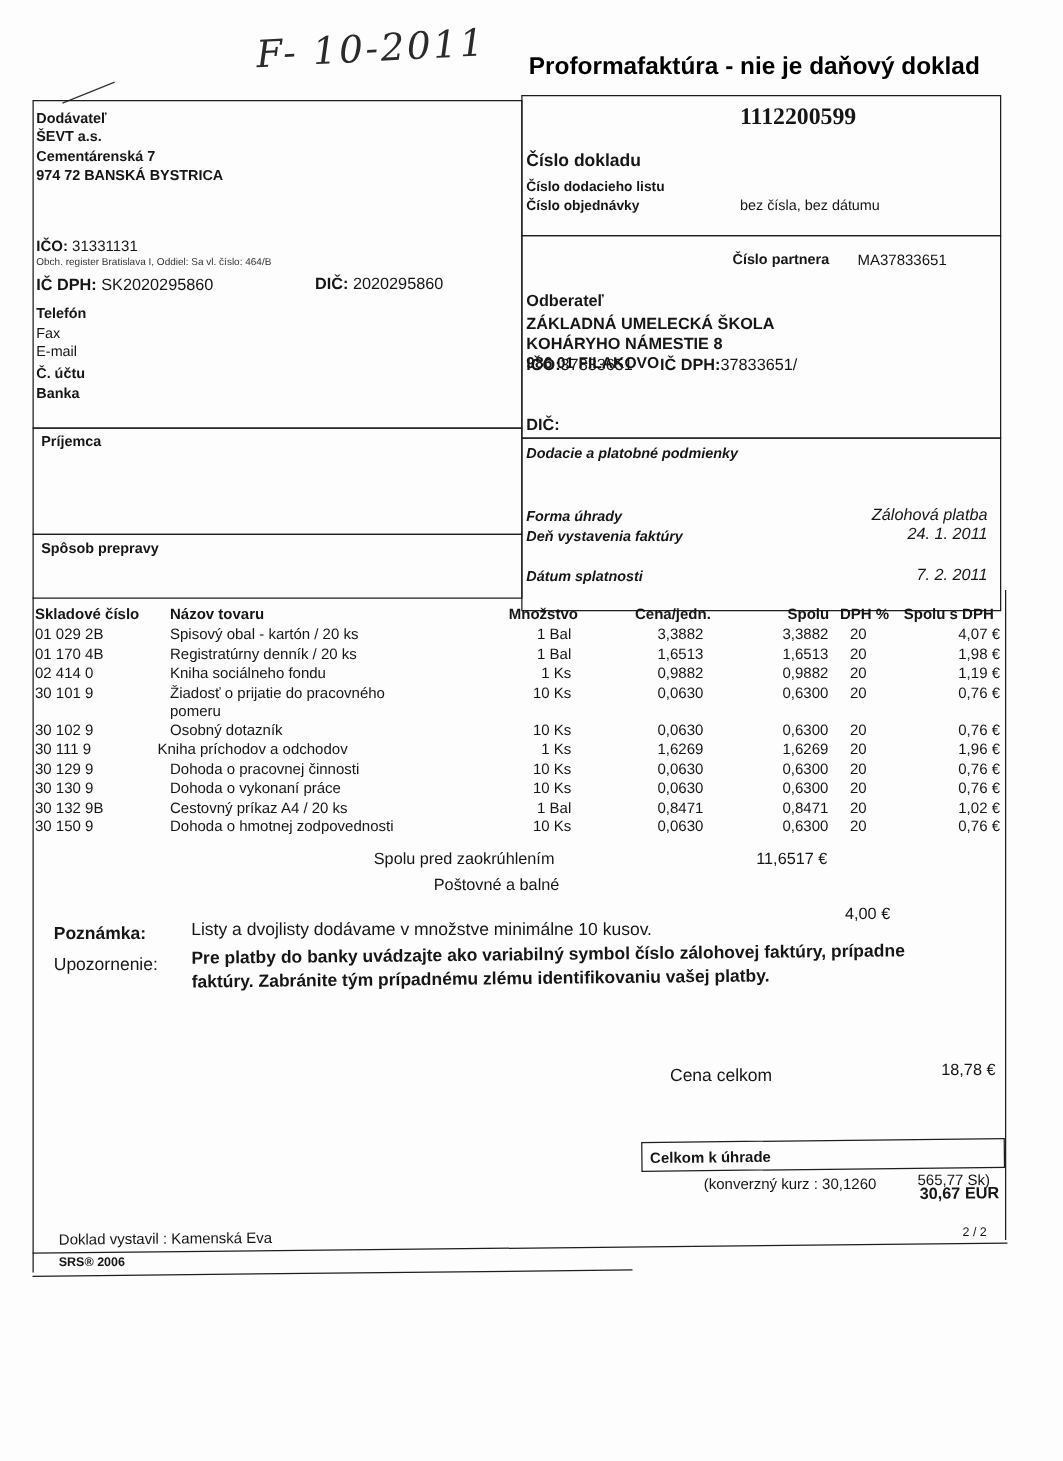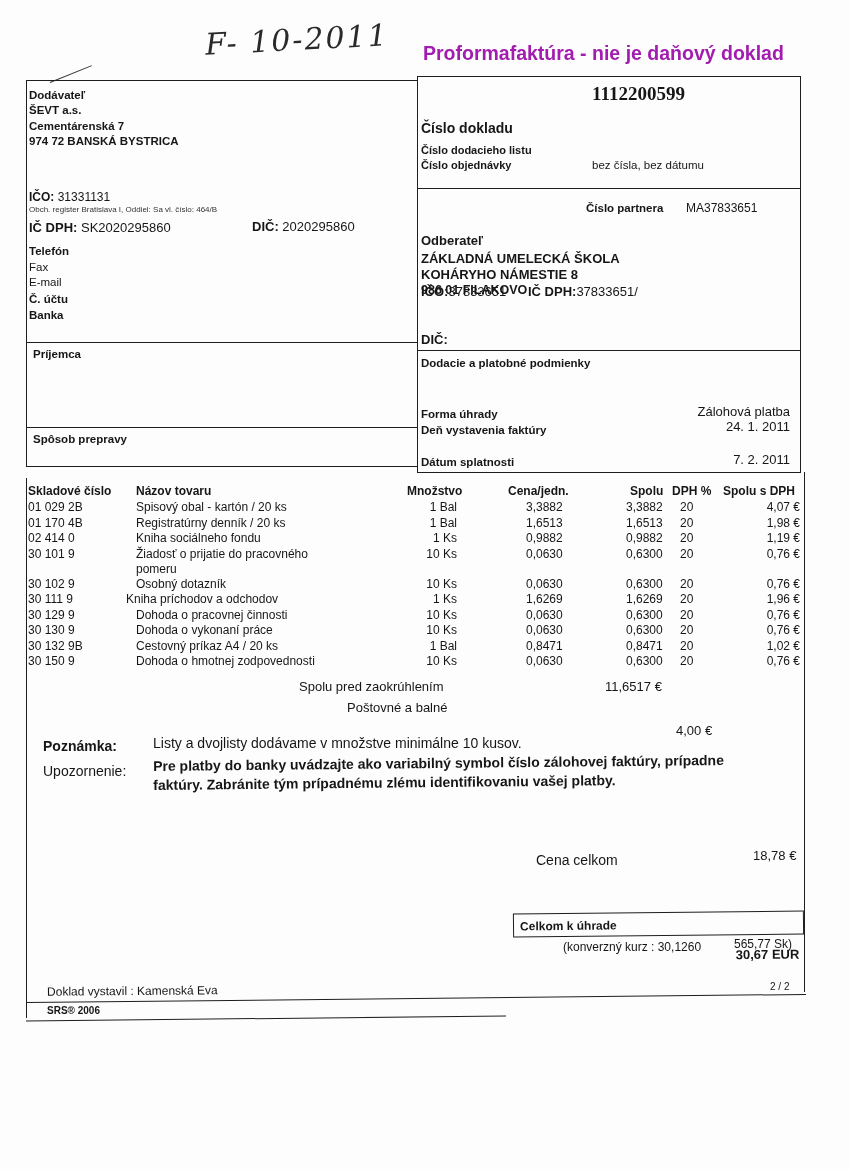--- a/index.html
+++ b/index.html
@@ -5,21 +5,21 @@
   html, body { margin: 0; padding: 0; }
   body {
     width: 850px; height: 1169px; background: #fdfdfd; position: relative; overflow: hidden;
     font-family: "Liberation Sans", sans-serif; color: #161616;
   }
   .abs { position: absolute; }
   .handwritten {
     left: 205px; top: 22px; font-family: "DejaVu Serif", serif; font-style: italic;
     font-size: 30px; color: #2a2a2a; letter-spacing: 2px; transform: rotate(-3deg);
   }
-  .doc-title { left: 423px; top: 42px; font-size: 19.5px; font-weight: bold; color: #a21caf; }
+  .doc-title { left: 423px; top: 42px; font-size: 19.5px; font-weight: bold; color: #000000; }
   .box { position: absolute; border: 1.5px solid #1e1e1e; box-sizing: border-box; }
   .lbl { font-size: 11.5px; font-weight: bold; line-height: 16px; }
   .norm { font-size: 11.5px; line-height: 16px; }
   .small { font-size: 8px; line-height: 12px; color: #333; }
   .b13 { font-size: 13px; font-weight: bold; line-height: 17px; margin-top: 32px; }
   .t13 { font-size: 13px; line-height: 17px; }
   .hline { position: absolute; height: 0; border-top: 1.5px solid #1e1e1e; }
   .vline { position: absolute; width: 0; border-left: 1.5px solid #1e1e1e; }
   .row { position: absolute; left: 0; width: 100%; height: 16px; font-size: 12px; }
   .row span { position: absolute; white-space: nowrap; }
@@ -55,21 +55,21 @@
   <div class="abs lbl" style="left:2px; top:162px;">Telefón</div>
   <div class="abs lbl" style="left:2px; top:178px; font-weight:normal;">Fax</div>
   <div class="abs lbl" style="left:2px; top:193px; font-weight:normal;">E-mail</div>
   <div class="abs lbl" style="left:2px; top:210px;">Č. účtu</div>
   <div class="abs lbl" style="left:2px; top:226px;">Banka</div>
 </div>
 
 <div class="box" style="left:26px; top:342px; width:392px; height:86px;">
   <div class="abs lbl" style="left:6px; top:3px;">Príjemca</div>
 </div>
-<div class="box" style="left:26px; top:427px; width:392px; height:40px;">
+<div class="box" style="left:26px; top:427px; width:392px; height:52px;">
   <div class="abs lbl" style="left:6px; top:3px;">Spôsob prepravy</div>
 </div>
 
 <div class="box" style="left:417px; top:76px; width:384px; height:113px;">
   <div class="abs b13" style="left:3px; top:11px; font-size:14px;">Číslo dokladu</div>
   <div class="abs" style="left:174px; top:6px; font-family:'Liberation Serif', serif; font-weight:bold; font-size:19px;">1112200599</div>
   <div class="abs lbl" style="left:3px; top:65px; font-size:11px;">Číslo dodacieho listu</div>
   <div class="abs lbl" style="left:3px; top:80px; font-size:11px;">Číslo objednávky</div>
   <div class="abs norm" style="left:174px; top:80px;">bez čísla, bez dátumu</div>
 </div>
@@ -83,21 +83,21 @@
   <div class="abs b13" style="left:3px; top:61px; font-size:12.5px;">986 01 FILAKOVO</div>
   <div class="abs t13" style="left:3px; top:94px;">
     <b>IČO:</b><span>37833651</span>
   </div>
   <div class="abs t13" style="left:110px; top:94px;">
     <b>IČ DPH:</b><span>37833651/</span>
   </div>
   <div class="abs b13" style="left:3px; top:110px;">DIČ:</div>
 </div>
 
-<div class="box" style="left:417px; top:350px; width:384px; height:123px;">
+<div class="box" style="left:417px; top:350px; width:384px; height:139px;font-style:italic;">
   <div class="abs lbl" style="left:3px; top:4px;">Dodacie a platobné podmienky</div>
   <div class="abs lbl" style="left:3px; top:55px;">Forma úhrady</div>
   <div class="abs t13 r" style="right:10px; top:52px;">Zálohová platba</div>
   <div class="abs lbl" style="left:3px; top:71px;">Deň vystavenia faktúry</div>
   <div class="abs t13 r" style="right:10px; top:67px;">24. 1. 2011</div>
   <div class="abs lbl" style="left:3px; top:103px;">Dátum splatnosti</div>
   <div class="abs t13 r" style="right:10px; top:100px;">7. 2. 2011</div>
 </div>
 
 <div class="vline" style="left:26px; top:478px; height:540px;"></div>

